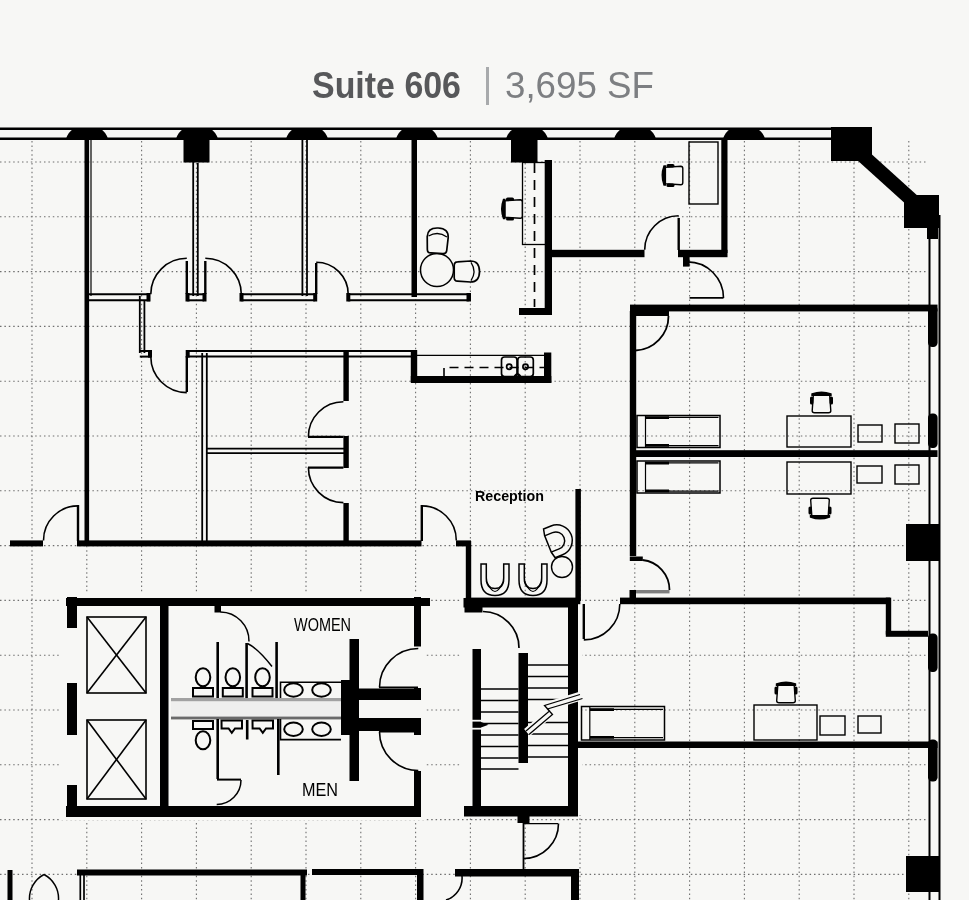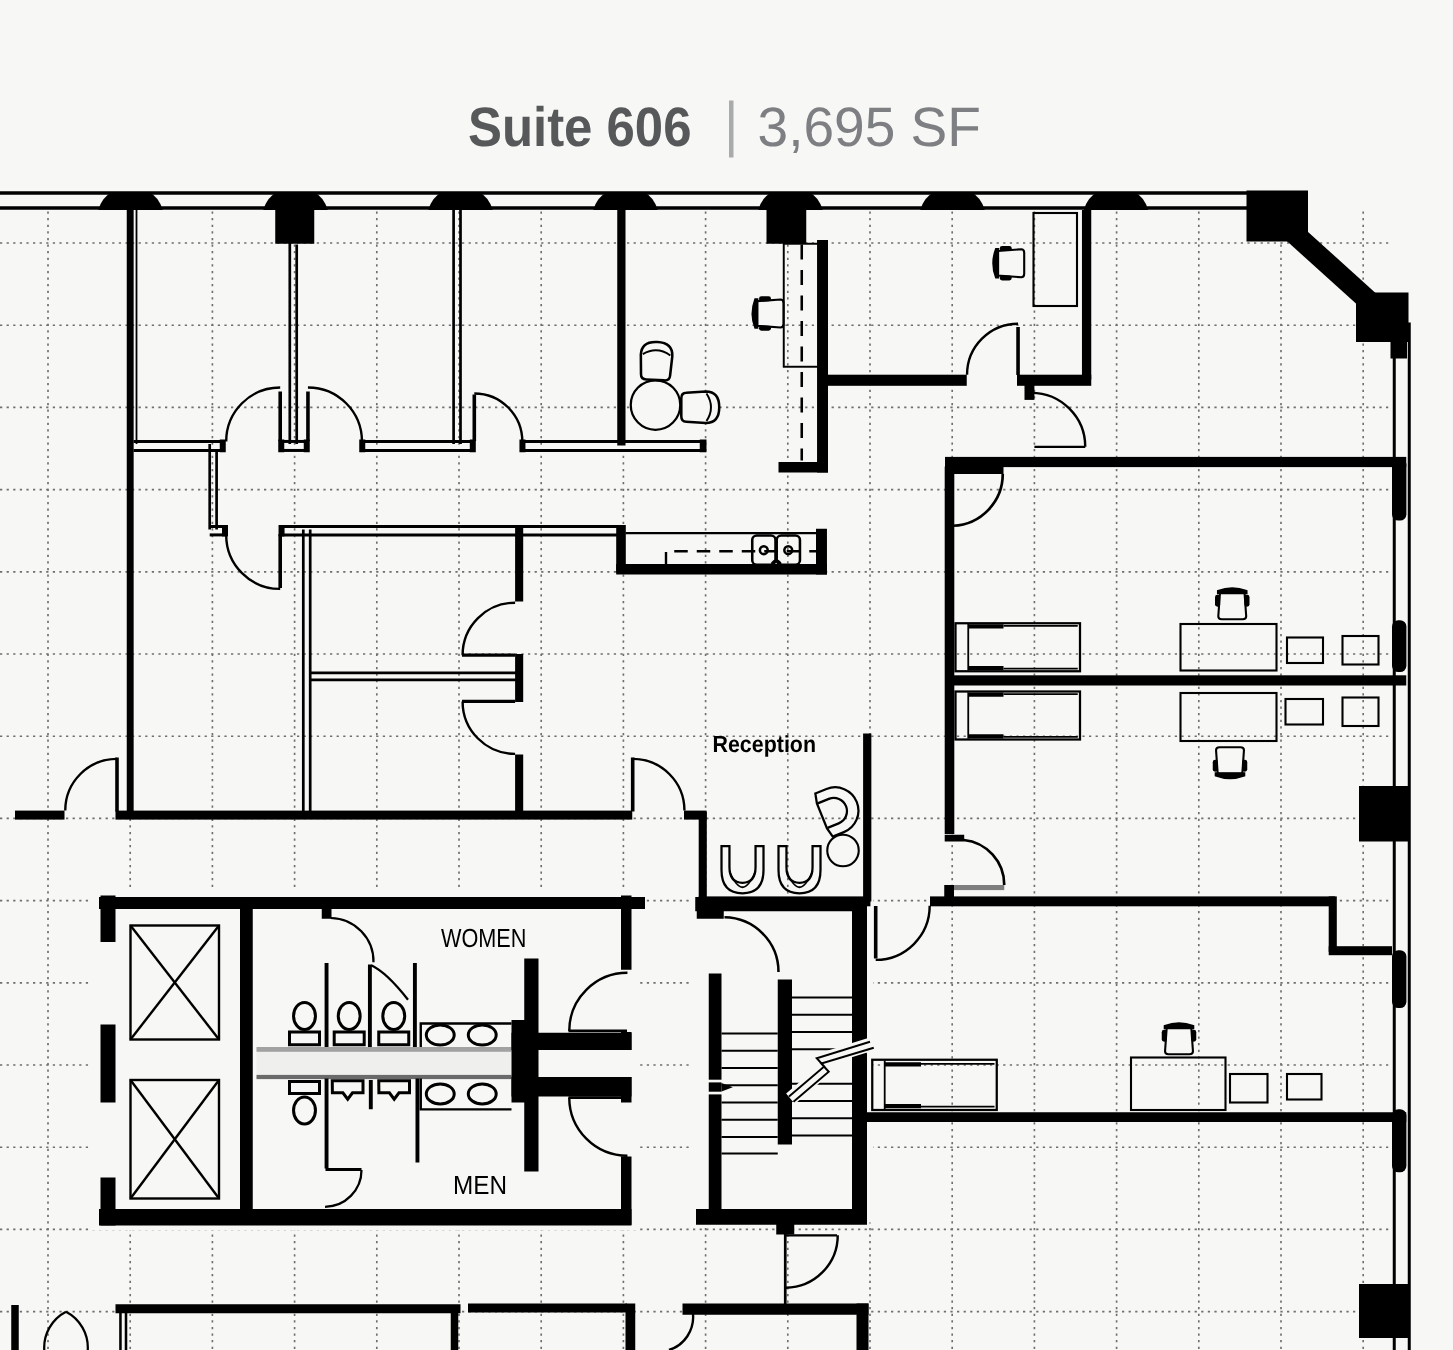--- a/index.html
+++ b/index.html
@@ -1,16 +1,16 @@
 <!DOCTYPE html>
 <html><head>
 <meta charset="utf-8">
 <style>
   html,body{margin:0;padding:0;background:#f7f7f5;}
-  #page{position:relative;width:969px;height:900px;background:#be185d;overflow:hidden;
+  #page{position:relative;width:969px;height:900px;background:#0f766e;overflow:hidden;
         font-family:"Liberation Sans", sans-serif;}
   svg{position:absolute;left:0;top:0;}
 </style>
 </head>
 <body>
 <div id="page">
 <svg width="969" height="900" viewBox="0 0 969 900">
 
 <rect x="0" y="0" width="969" height="900" fill="#f7f7f5"></rect>
 

